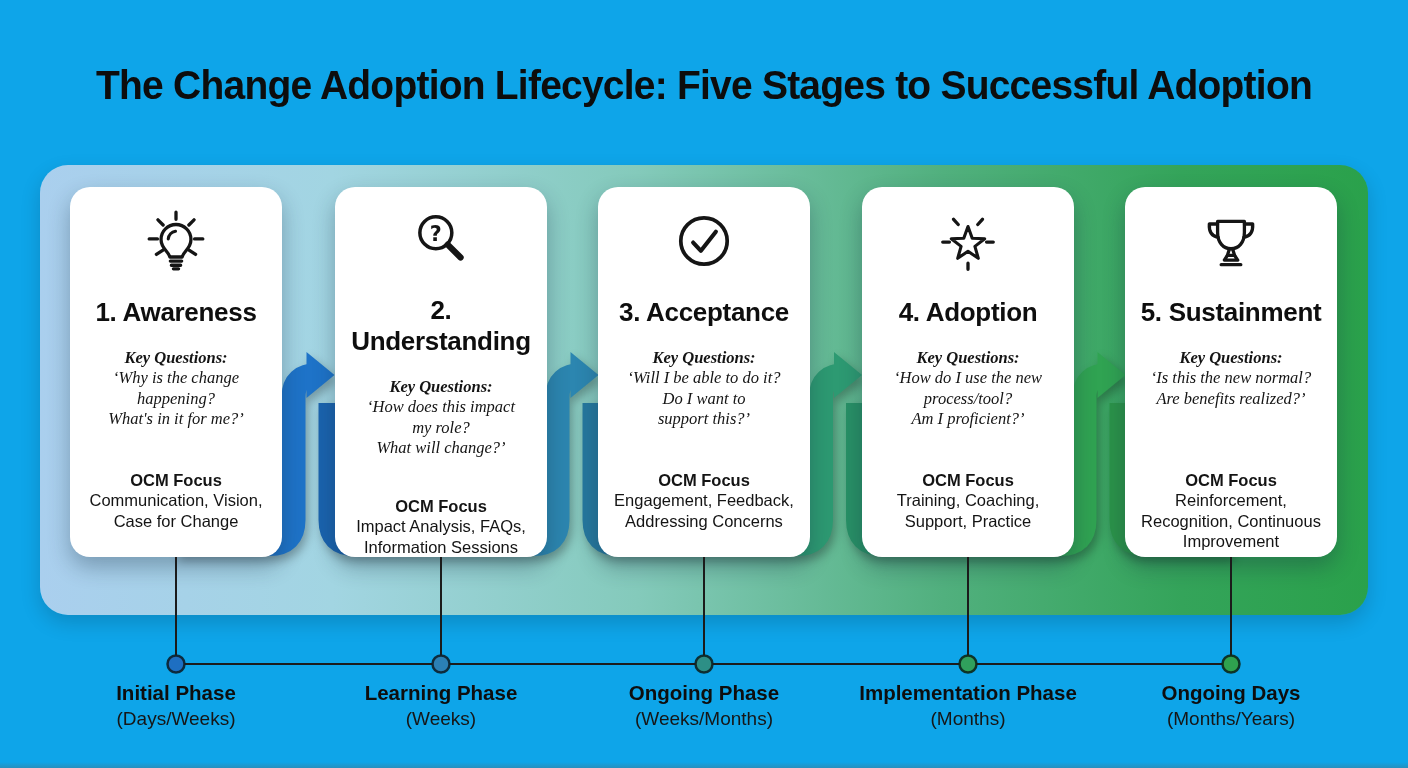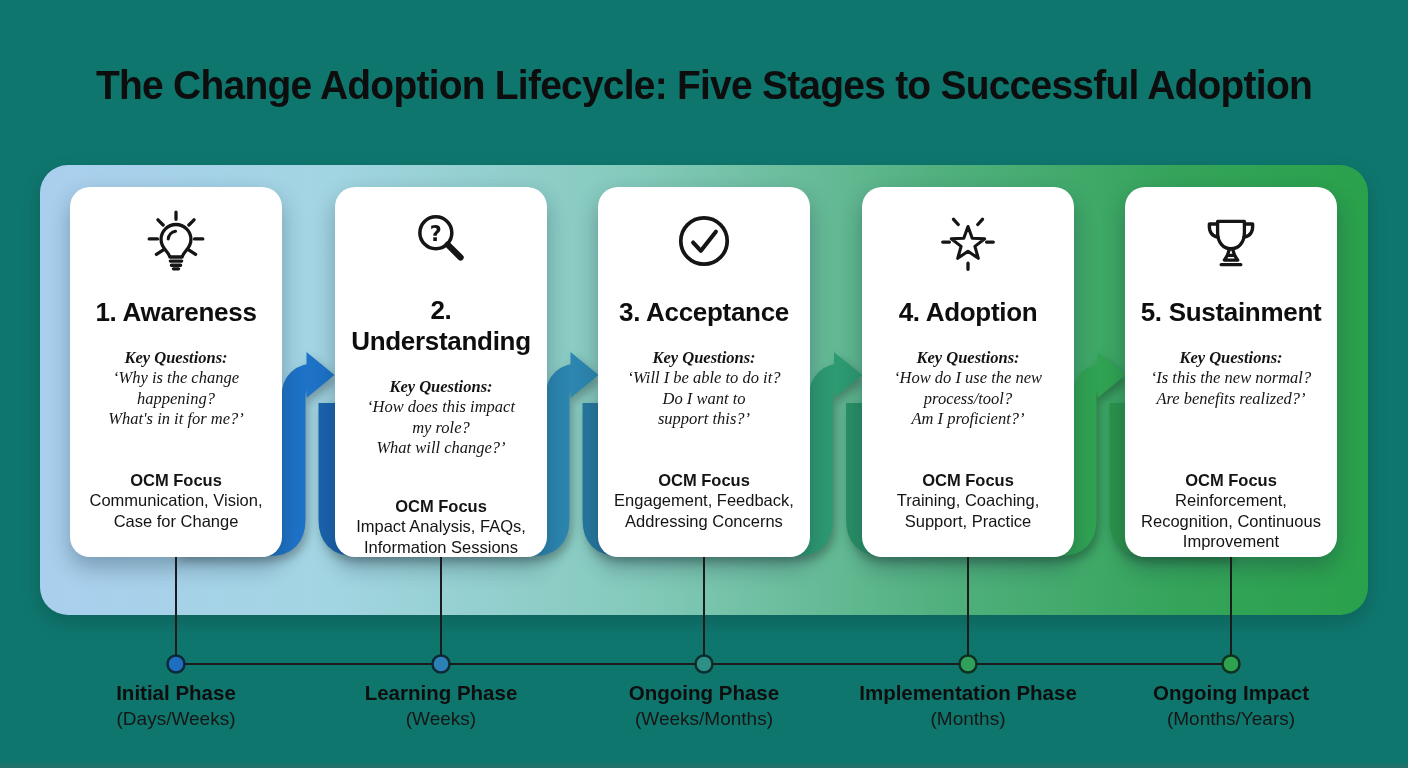--- a/index.html
+++ b/index.html
@@ -1,16 +1,16 @@
 <!DOCTYPE html>
 <html><head>
 <meta charset="utf-8">
 <style>
   html,body{margin:0;padding:0;background:#ffffff;}
-  .page{position:relative;width:1408px;height:768px;background:#0f766e;overflow:hidden;
+  .page{position:relative;width:1408px;height:768px;background:#0ea5e9;overflow:hidden;
         font-family:"Liberation Sans","DejaVu Sans",sans-serif;color:#111;}
 
   .main-title{position:absolute;top:62px;left:0;width:100%;text-align:center;
               font-size:41px;font-weight:800;letter-spacing:-0.8px;color:#0d0d0d;
               transform:scaleX(.95);transform-origin:center;margin:0;}
 
   .gradient-panel{position:absolute;left:40px;top:165px;width:1328px;height:450px;
                   border-radius:28px;z-index:1;
                   background:linear-gradient(90deg,#aacfee 0%,#a2d5e2 22%,#84cabb 45%,#51b07e 68%,#34a45a 86%,#2aa14b 100%);
                   box-shadow:0 8px 20px rgba(0,0,0,.16);}
@@ -212,18 +212,18 @@
   </div>
   <div class="tl-label-box tlb-3">
     <div class="tl-label">Ongoing Phase</div>
     <div class="tl-duration">(Weeks/Months)</div>
   </div>
   <div class="tl-label-box tlb-4">
     <div class="tl-label">Implementation Phase</div>
     <div class="tl-duration">(Months)</div>
   </div>
   <div class="tl-label-box tlb-5">
-    <div class="tl-label">Ongoing Impact</div>
+    <div class="tl-label">Ongoing Days</div>
     <div class="tl-duration">(Months/Years)</div>
   </div>
 
   <div class="bottom-artifact"></div>
 </div>
 
 </body></html>

